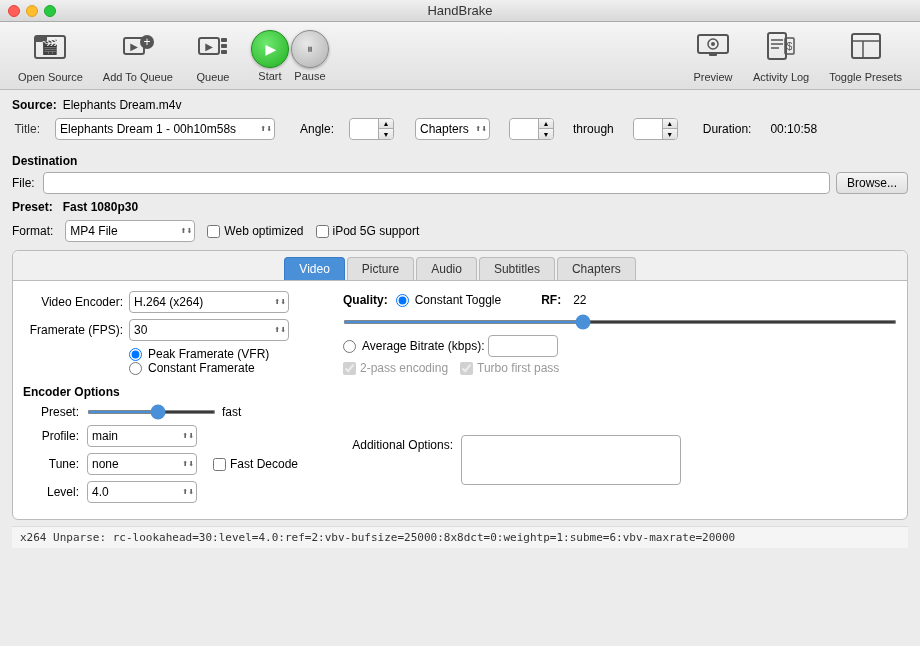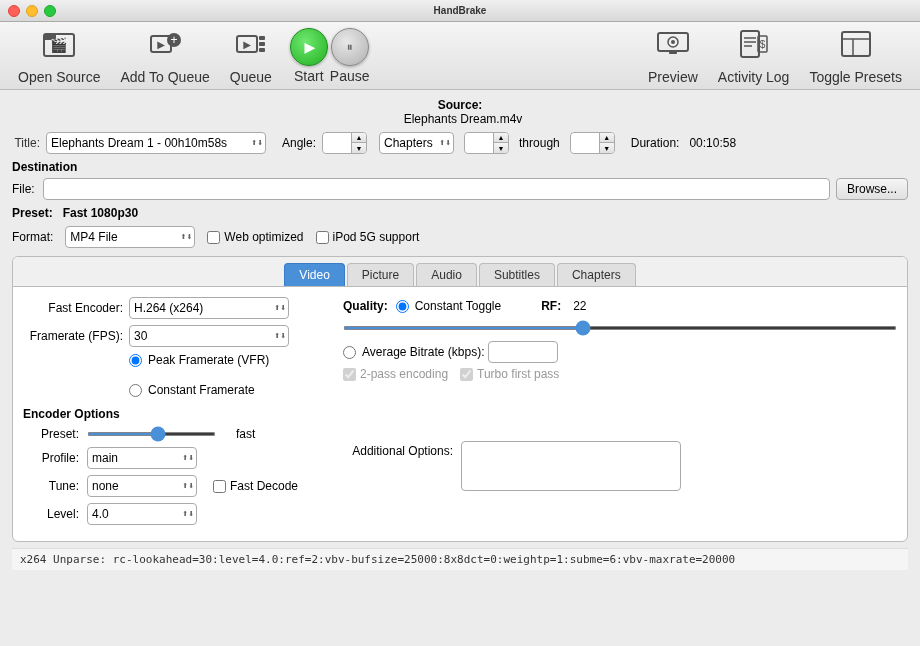--- a/index.html
+++ b/index.html
@@ -30,23 +30,23 @@
       align-items: center;
     }
     .traffic-light {
       width: 12px; height: 12px; border-radius: 50%;
       display: inline-block;
     }
     .tl-close { background: #ff5f57; border: 1px solid #e0443e; }
     .tl-min { background: #ffbd2e; border: 1px solid #dea123; }
     .tl-max { background: #28c940; border: 1px solid #1aab29; }
     .titlebar-title {
-      font-size: 10px;
+      font-size: 13px;
       color: #333;
-      font-weight: 700;
+      font-weight: 400;
     }
 
     
     .toolbar {
       display: flex;
       align-items: center;
       background: linear-gradient(to bottom, #f5f5f5, #e0e0e0);
       border-bottom: 1px solid #bbb;
       padding: 4px 8px;
       height: 68px;
@@ -61,21 +61,21 @@
       cursor: pointer;
       border-radius: 6px;
       min-width: 60px;
     }
     .toolbar-icon {
       font-size: 28px;
       line-height: 1;
       margin-bottom: 2px;
     }
     .toolbar-label {
-      font-size: 14px;
+      font-size: 11px;
       color: #333;
       text-align: center;
     }
     .toolbar-right {
       margin-left: auto;
       display: flex;
       gap: 0;
     }
 
     
@@ -112,29 +112,28 @@
     
     .main-content {
       background: #ececec;
       padding: 8px 12px;
     }
 
     .source-row {
       display: flex;
       align-items: center;
       margin-bottom: 6px;
-      flex-direction: column;
     }
     .label-bold { font-weight: 600; font-size: 12px; }
 
     .form-row {
       display: flex;
       align-items: center;
-      margin-bottom: 6px;
-      gap: 6px;
+      margin-bottom: 14px;
+      gap: 15px;
     }
     .form-label { font-size: 12px; color: #333; min-width: 36px; text-align: right; }
 
     select, input[type="text"], input[type="number"] {
       font-size: 12px;
       border: 1px solid #aaa;
       border-radius: 4px;
       background: white;
       padding: 1px 4px;
       height: 22px;
@@ -287,21 +286,21 @@
     .right-col { flex: 1; }
 
     .encoder-row {
       display: flex;
       align-items: center;
       margin-bottom: 6px;
       gap: 6px;
     }
     .encoder-label { font-size: 12px; min-width: 100px; text-align: right; }
 
-    .radio-group { display: flex; flex-direction: column; gap: 16px; margin-top: 6px; }
+    .radio-group { display: flex; flex-direction: column; gap: 0; margin-top: 6px; }
     .radio-label { display: flex; align-items: center; gap: 6px; font-size: 12px; cursor: pointer; }
 
     
     .quality-section { padding-top: 2px; }
     .quality-row { display: flex; align-items: center; gap: 8px; margin-bottom: 6px; }
     .quality-label { font-size: 12px; }
     .rf-label { font-size: 12px; font-weight: 600; }
 
     .slider-container { width: 100%; margin-bottom: 8px; }
     input[type="range"] {
@@ -345,21 +344,21 @@
       display: flex;
       align-items: center;
       gap: 8px;
       margin-bottom: 6px;
     }
     .enc-label { font-size: 12px; min-width: 56px; text-align: right; }
 
     .preset-slider-container {
       display: flex;
       align-items: center;
-      gap: 20px;
+      gap: 6px;
     }
     .preset-slider {
       width: 160px;
     }
 
     .additional-options-area {
       border: 1px solid #aaa;
       border-radius: 4px;
       background: white;
       width: 220px;
@@ -580,21 +579,21 @@
       <div class="tab">Audio</div>
       <div class="tab">Subtitles</div>
       <div class="tab">Chapters</div>
     </div>
 
     <div class="tabs-body">
       <div class="two-col">
 
         <div class="left-col">
           <div class="encoder-row">
-            <span class="encoder-label">Fast Encoder:</span>
+            <span class="encoder-label">Video Encoder:</span>
             <div class="select-with-arrow">
               <select style="width:160px;">
                 <option value="H.264 (x264)">H.264 (x264)</option>
               </select>
             </div>
           </div>
 
           <div class="encoder-row">
             <span class="encoder-label">Framerate (FPS):</span>
             <div class="select-with-arrow">

